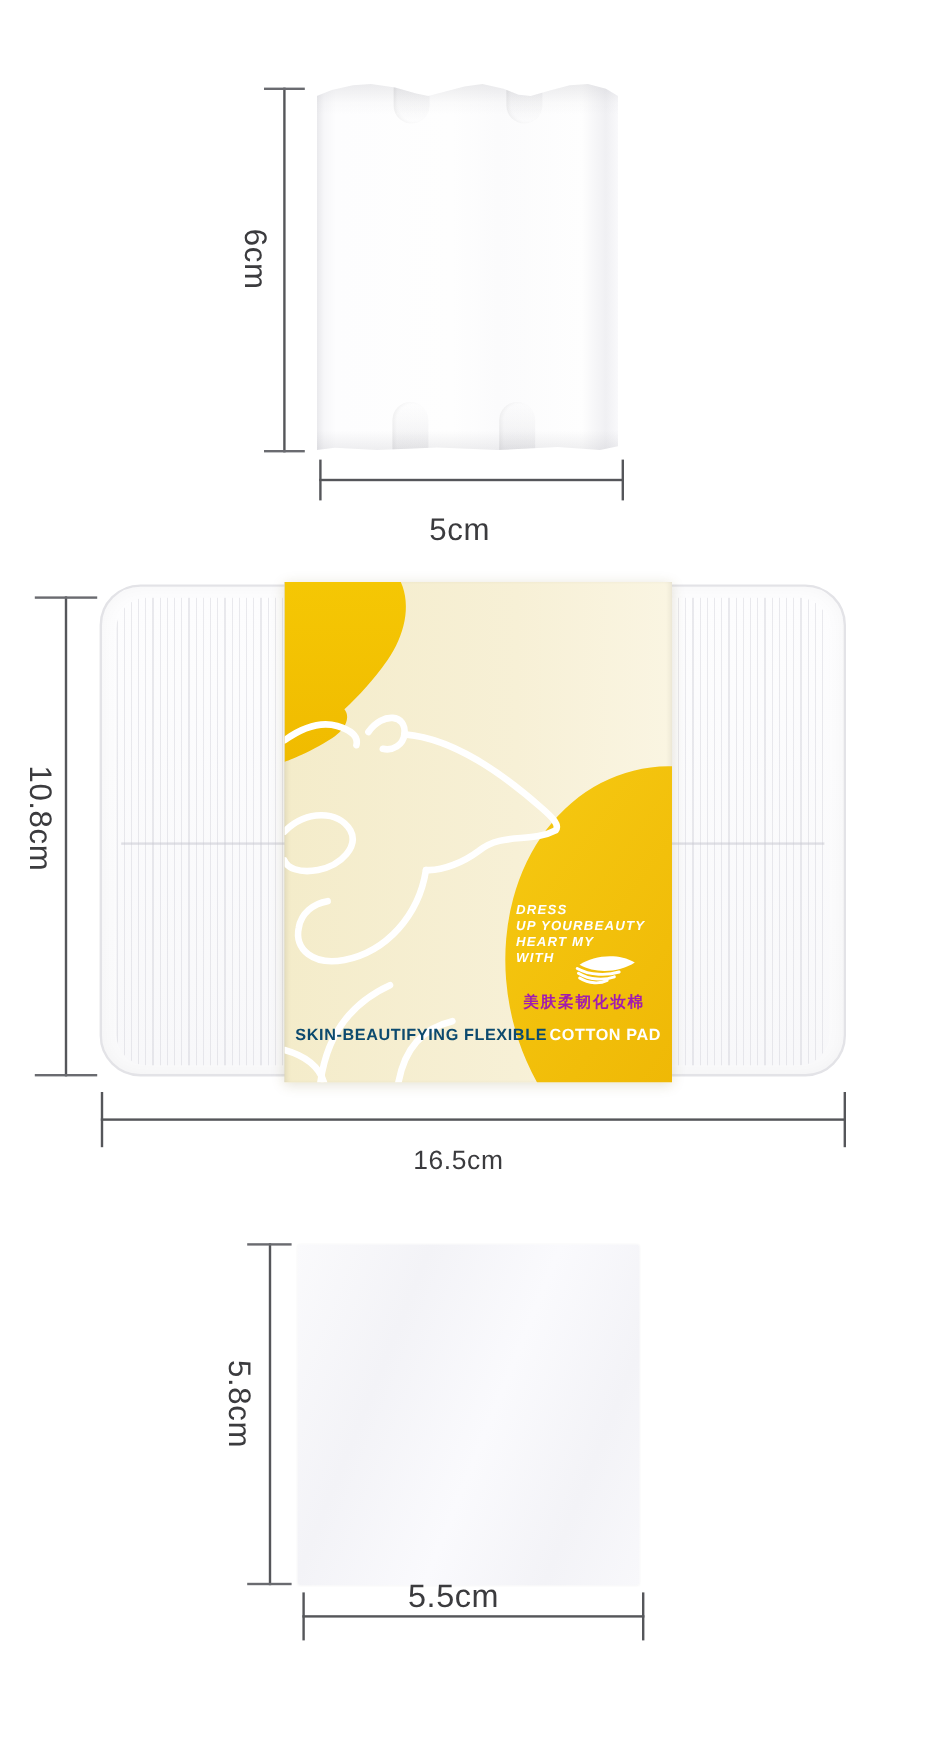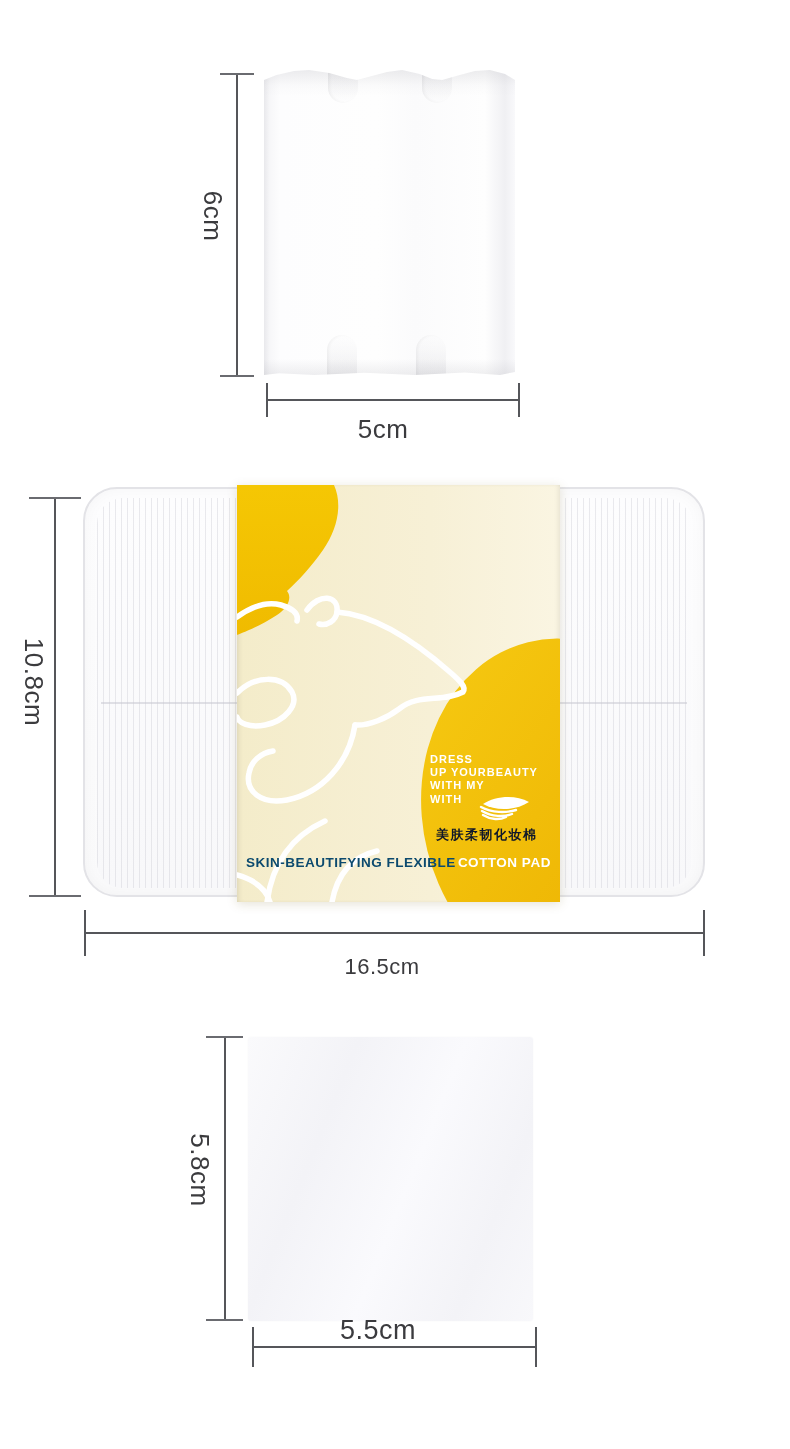--- a/index.html
+++ b/index.html
@@ -49,25 +49,25 @@
   }
   .pkg-seam{position:absolute;left:16px;right:16px;top:213px;height:2px;background:rgba(200,200,210,0.55);}
   .sleeve{
     position:absolute;left:237px;top:485px;width:323px;height:417px;overflow:hidden;
     background:linear-gradient(90deg,#f4ecca,#f7f0d6 60%,#faf5e2);
     box-shadow:0 2px 10px rgba(110,95,30,0.18), inset 4px 0 6px -4px rgba(0,0,0,0.15), inset -4px 0 6px -4px rgba(0,0,0,0.12);
   }
   .sleeve svg{position:absolute;left:0;top:0;}
   .tagline{
     position:absolute;left:430px;top:753px;color:#ffffff;font-weight:bold;
-    font-size:11px;line-height:13.2px;letter-spacing:1px;white-space:nowrap;
+    font-size:11px;line-height:13.2px;letter-spacing:1px;white-space:nowrap;font-style:italic;
   }
   .padstack{position:absolute;left:476px;top:793px;}
   .cnname{
-    position:absolute;left:436px;top:826px;color:#0f172a;font-weight:bold;
+    position:absolute;left:436px;top:826px;color:#a21caf;font-weight:bold;
     font-size:13px;letter-spacing:1.5px;white-space:nowrap;
   }
   .enname{
     position:absolute;left:237px;top:855px;width:323px;text-align:center;
     font-size:13.5px;font-weight:bold;letter-spacing:0.5px;white-space:nowrap;
   }
   .enname .p1{color:#0c4a6e;}
   .enname .p2{color:#ffffff;margin-left:2px;}
   
   .pad-bottom{
@@ -92,21 +92,21 @@
     <div class="mv" style="left:236px;top:73px;height:304px">
       <div class="capx t"></div>
       <div class="capx b"></div>
     </div>
     <div class="dim rot" style="left:153px;top:203px;width:120px">6cm</div>
 
     <div class="mh" style="left:266px;top:399px;width:254px">
       <div class="capy l" style="height:34px;top:-16px"></div>
       <div class="capy r" style="height:34px;top:-16px"></div>
     </div>
-    <div class="dim" style="left:323px;top:416px;width:120px">5cm</div>
+    <div class="dim" style="left:323px;top:428px;width:120px">5cm</div>
   </div>
 
   <div>
     <div class="pkg-box">
       <div class="pads-fill"></div>
       <div class="pkg-seam"></div>
     </div>
 
     <div class="sleeve">
       <svg width="323" height="417" viewBox="0 0 323 417">
@@ -131,21 +131,21 @@
           <path d="M30,417 C35,380 53,352 88,336"></path>
           <path d="M95,417 C100,390 114,372 140,366"></path>
           <path d="M0,390 C18,395 29,404 33,417"></path>
         </g>
       </svg>
     </div>
 
     <div class="tagline">
       <div>DRESS</div>
       <div>UP YOURBEAUTY</div>
-      <div>WITH MY</div>
+      <div>HEART MY</div>
       <div>WITH</div>
     </div>
 
     <svg class="padstack" width="56" height="28" viewBox="0 0 56 28">
       <path d="M7,11 C19,3 39,1 53,9 C41,17 21,19 7,11 Z" fill="#ffffff"></path>
       <g fill="none" stroke="#ffffff" stroke-width="2.4" stroke-linecap="round">
         <path d="M5,14 C16,20 30,20 40,17"></path>
         <path d="M6,18 C16,24 28,24 36,21"></path>
         <path d="M7,22 C15,27 24,27 30,24"></path>
       </g>

